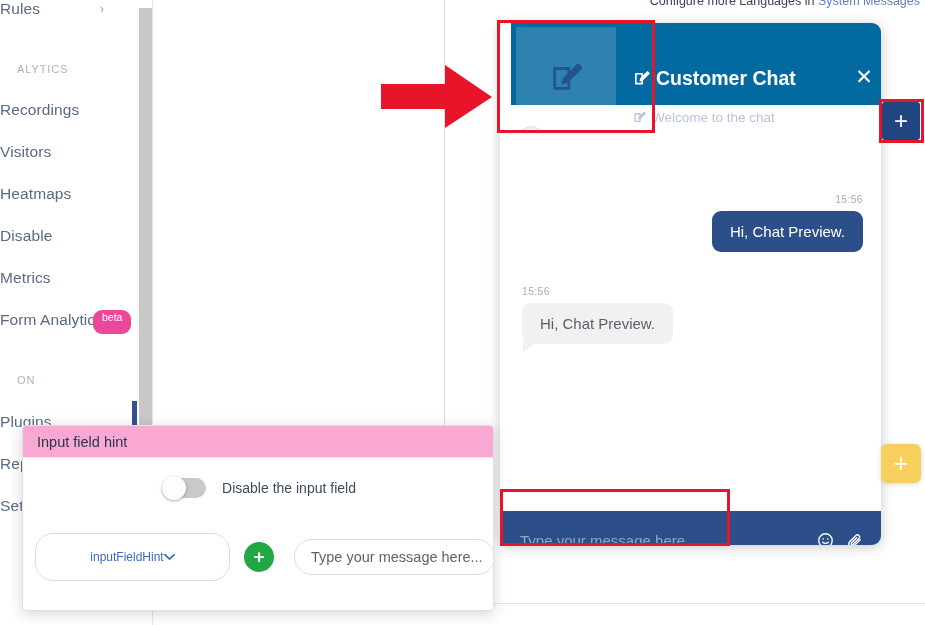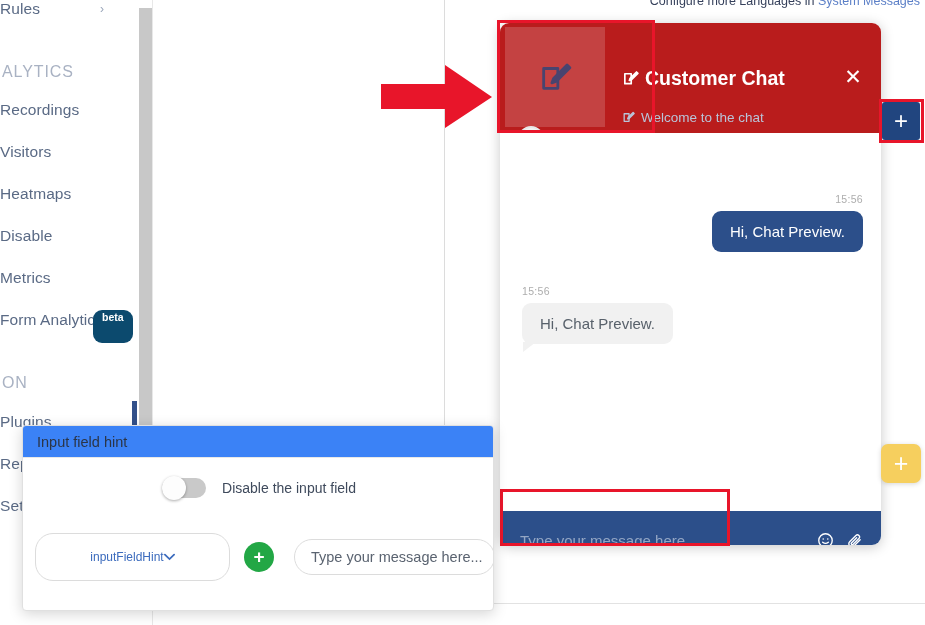--- a/index.html
+++ b/index.html
@@ -15,29 +15,29 @@
   
   .sidebar {
     position: absolute; left: 0; top: 0; width: 139px; height: 516px;
     background: #ffffff; overflow: hidden;
   }
   .sb-item {
     position: absolute; left: 0; white-space: nowrap;
     color: #5a6a85; font-size: 15.5px; letter-spacing: .1px;
   }
   .sb-section {
-    position: absolute; left: 2px; white-space: nowrap;
-    color: #a9b2c3; font-size: 16px; letter-spacing: .9px;
+    position: absolute; left: 17px; white-space: nowrap;
+    color: #a9b2c3; font-size: 11px; letter-spacing: .9px;
   }
   .sb-chevron {
     position: absolute; color: #9aa6ba; font-size: 12px;
   }
   .beta-badge {
-    position: absolute; background:#0c4a6e; color:#fff; font-size:10.5px;
-    border-radius: 9px; padding: 2px 9px 20px 9px; font-weight: 700;
+    position: absolute; background:#ec4899; color:#fff; font-size:10.5px;
+    border-radius: 9px; padding: 2px 9px 11px 9px; font-weight: 400;
     line-height: 1;
   }
   .sb-scrollbar-track {
     position:absolute; left:139px; top:0; width:14px; height:625px; background:#ffffff;
   }
   .sb-scrollbar-thumb {
     position:absolute; left:139px; top:8px; width:13px; height:420px;
     background:#c8c8c8;
   }
   .sb-active-bar {
@@ -69,22 +69,22 @@
 
   
   .widget {
     position:absolute; left:500px; top:23px; width:381px; height:522px;
     background:#ffffff;
     border-radius: 9px;
     box-shadow: 0 2px 13px rgba(0,0,0,.22);
     overflow:hidden;
   }
   .w-header {
-    position:absolute; left:0; top:0; width:381px; height:110px;
-    background:#b91c1c;
+    position:absolute; left:11px; top:0; width:381px; height:82px;
+    background:#0369a1;
   }
   .w-avatar-box {
     position:absolute; left:5px; top:4px; width:100px; height:100px;
     background:rgba(255,255,255,.17);
     display:flex; align-items:center; justify-content:center;
   }
   .w-avatar-box svg { opacity:.75; }
   .w-title {
     position:absolute; left:122px; top:55px; transform:translateY(-50%);
     color:#ffffff; font-size:19.5px; font-weight:700; white-space:nowrap;
@@ -178,21 +178,21 @@
 
   
   .dialog {
     position:absolute; left:22px; top:425px; width:472px; height:186px;
     background:#ffffff; border:1px solid #e0e0e0; border-radius:4px;
     box-shadow: 0 3px 14px rgba(0,0,0,.17);
     overflow:hidden;
   }
   .dlg-head {
     position:absolute; left:0; top:0; width:472px; height:32px;
-    background:#3b82f6; border-bottom:1px solid #e8e8e8;
+    background:#f9a8d4; border-bottom:1px solid #e8e8e8;
     display:flex; align-items:center;
   }
   .dlg-title { margin-left:14px; font-size:14.5px; color:#2b3547; }
   .dlg-toggle-row {
     position:absolute; left:0; top:52px; width:472px;
     display:flex; align-items:center; justify-content:center; gap:16px;
   }
   .toggle {
     width:44px; height:20px; border-radius:10px; background:#c9c9c9;
     position:relative; flex:none;

